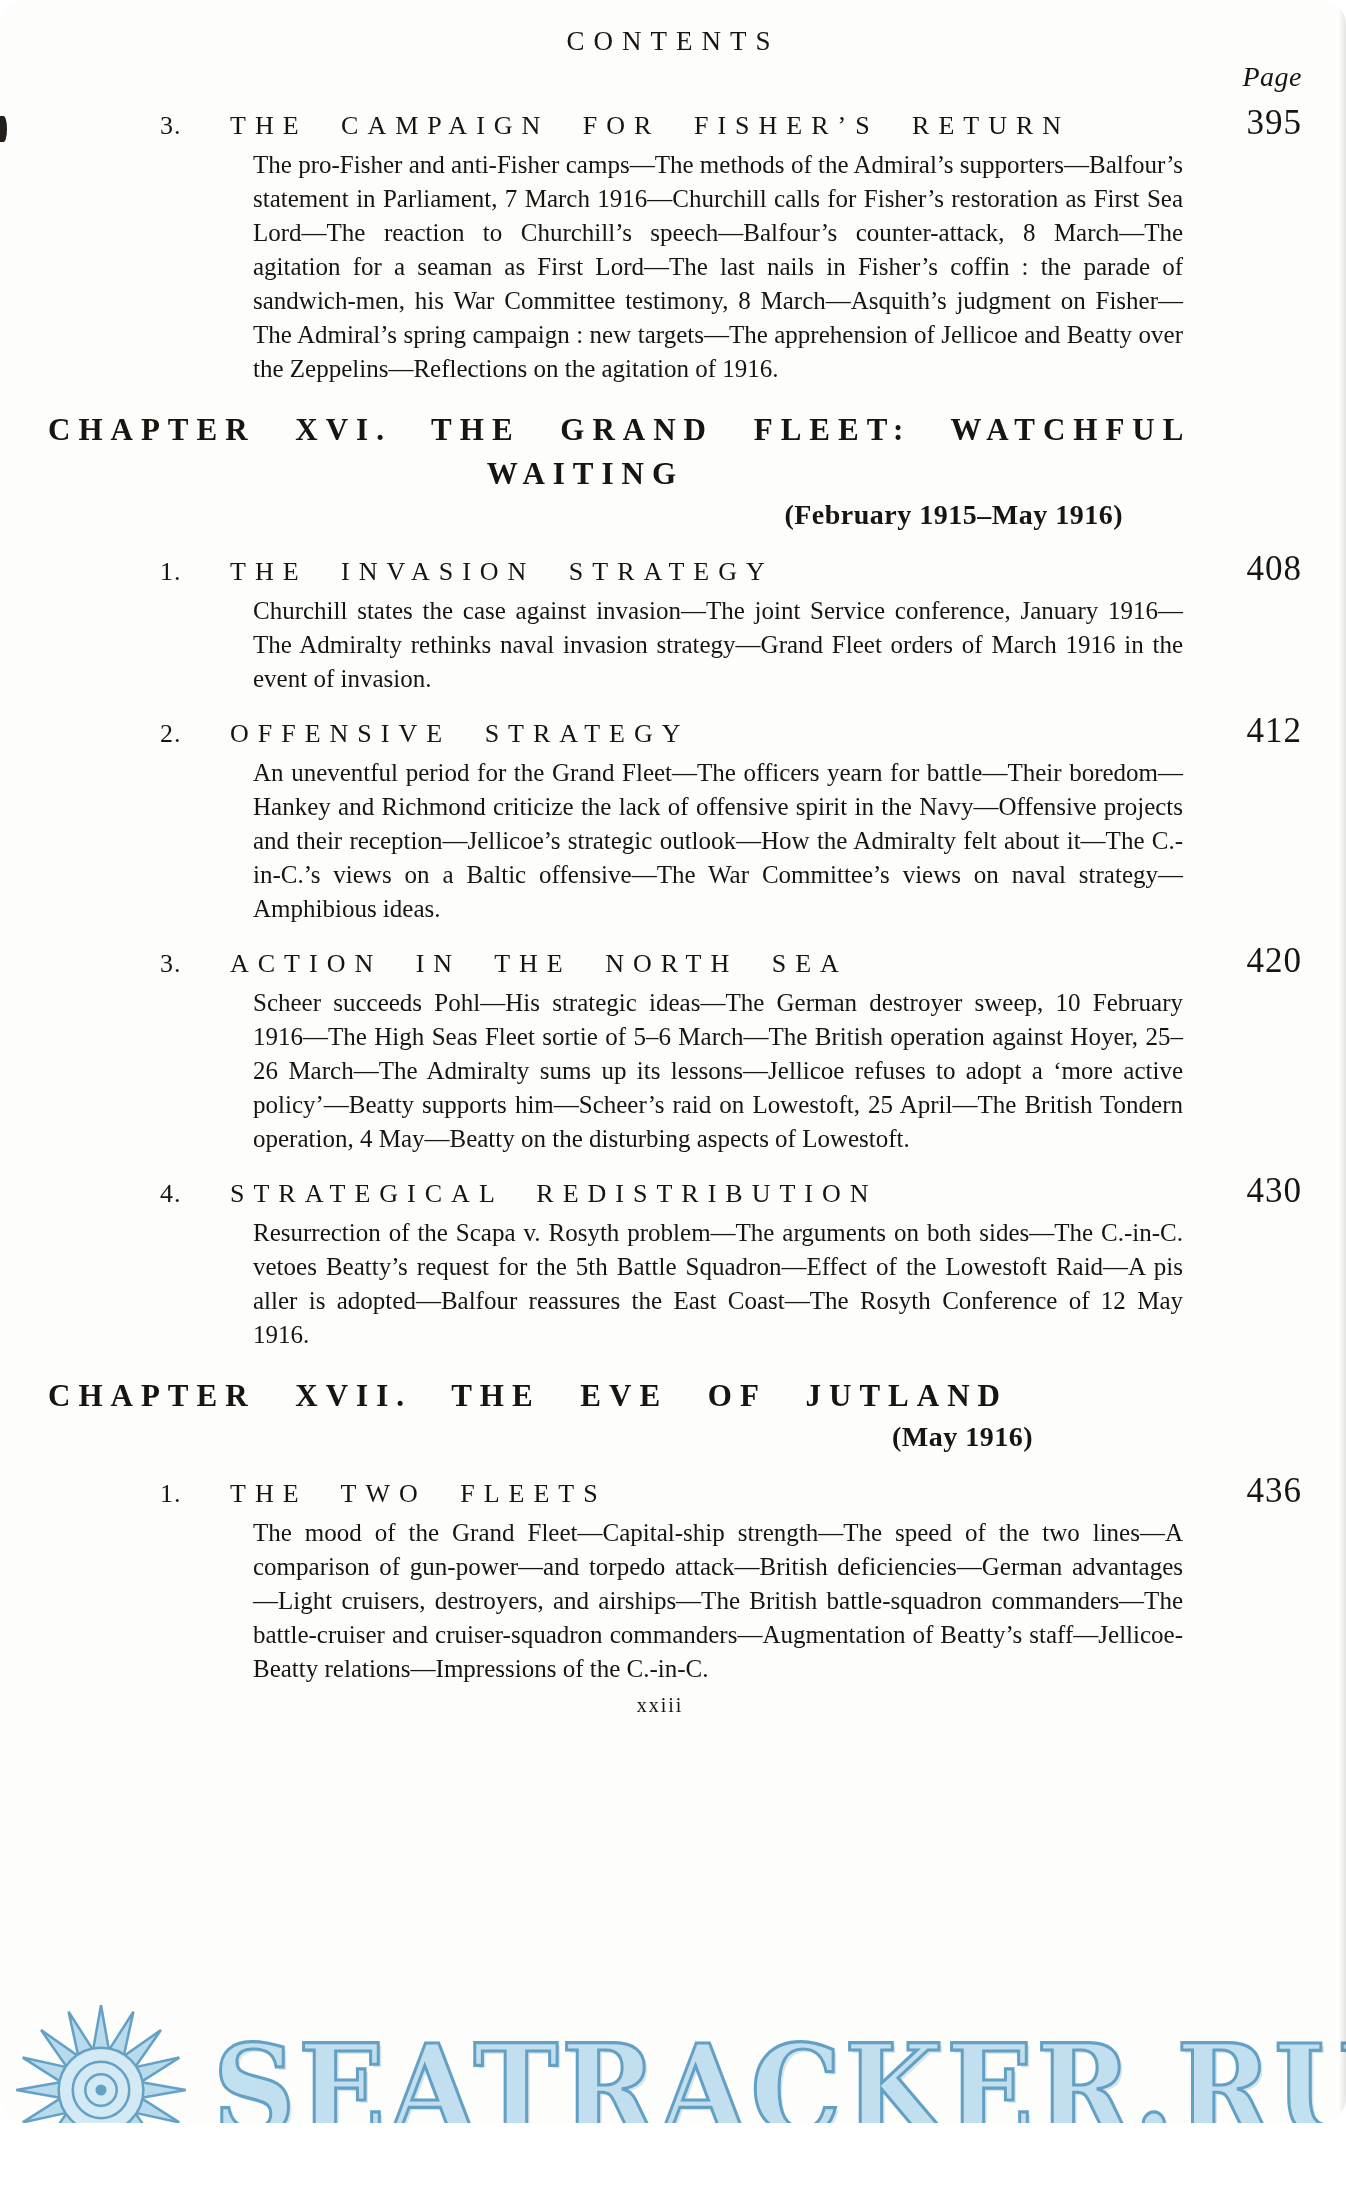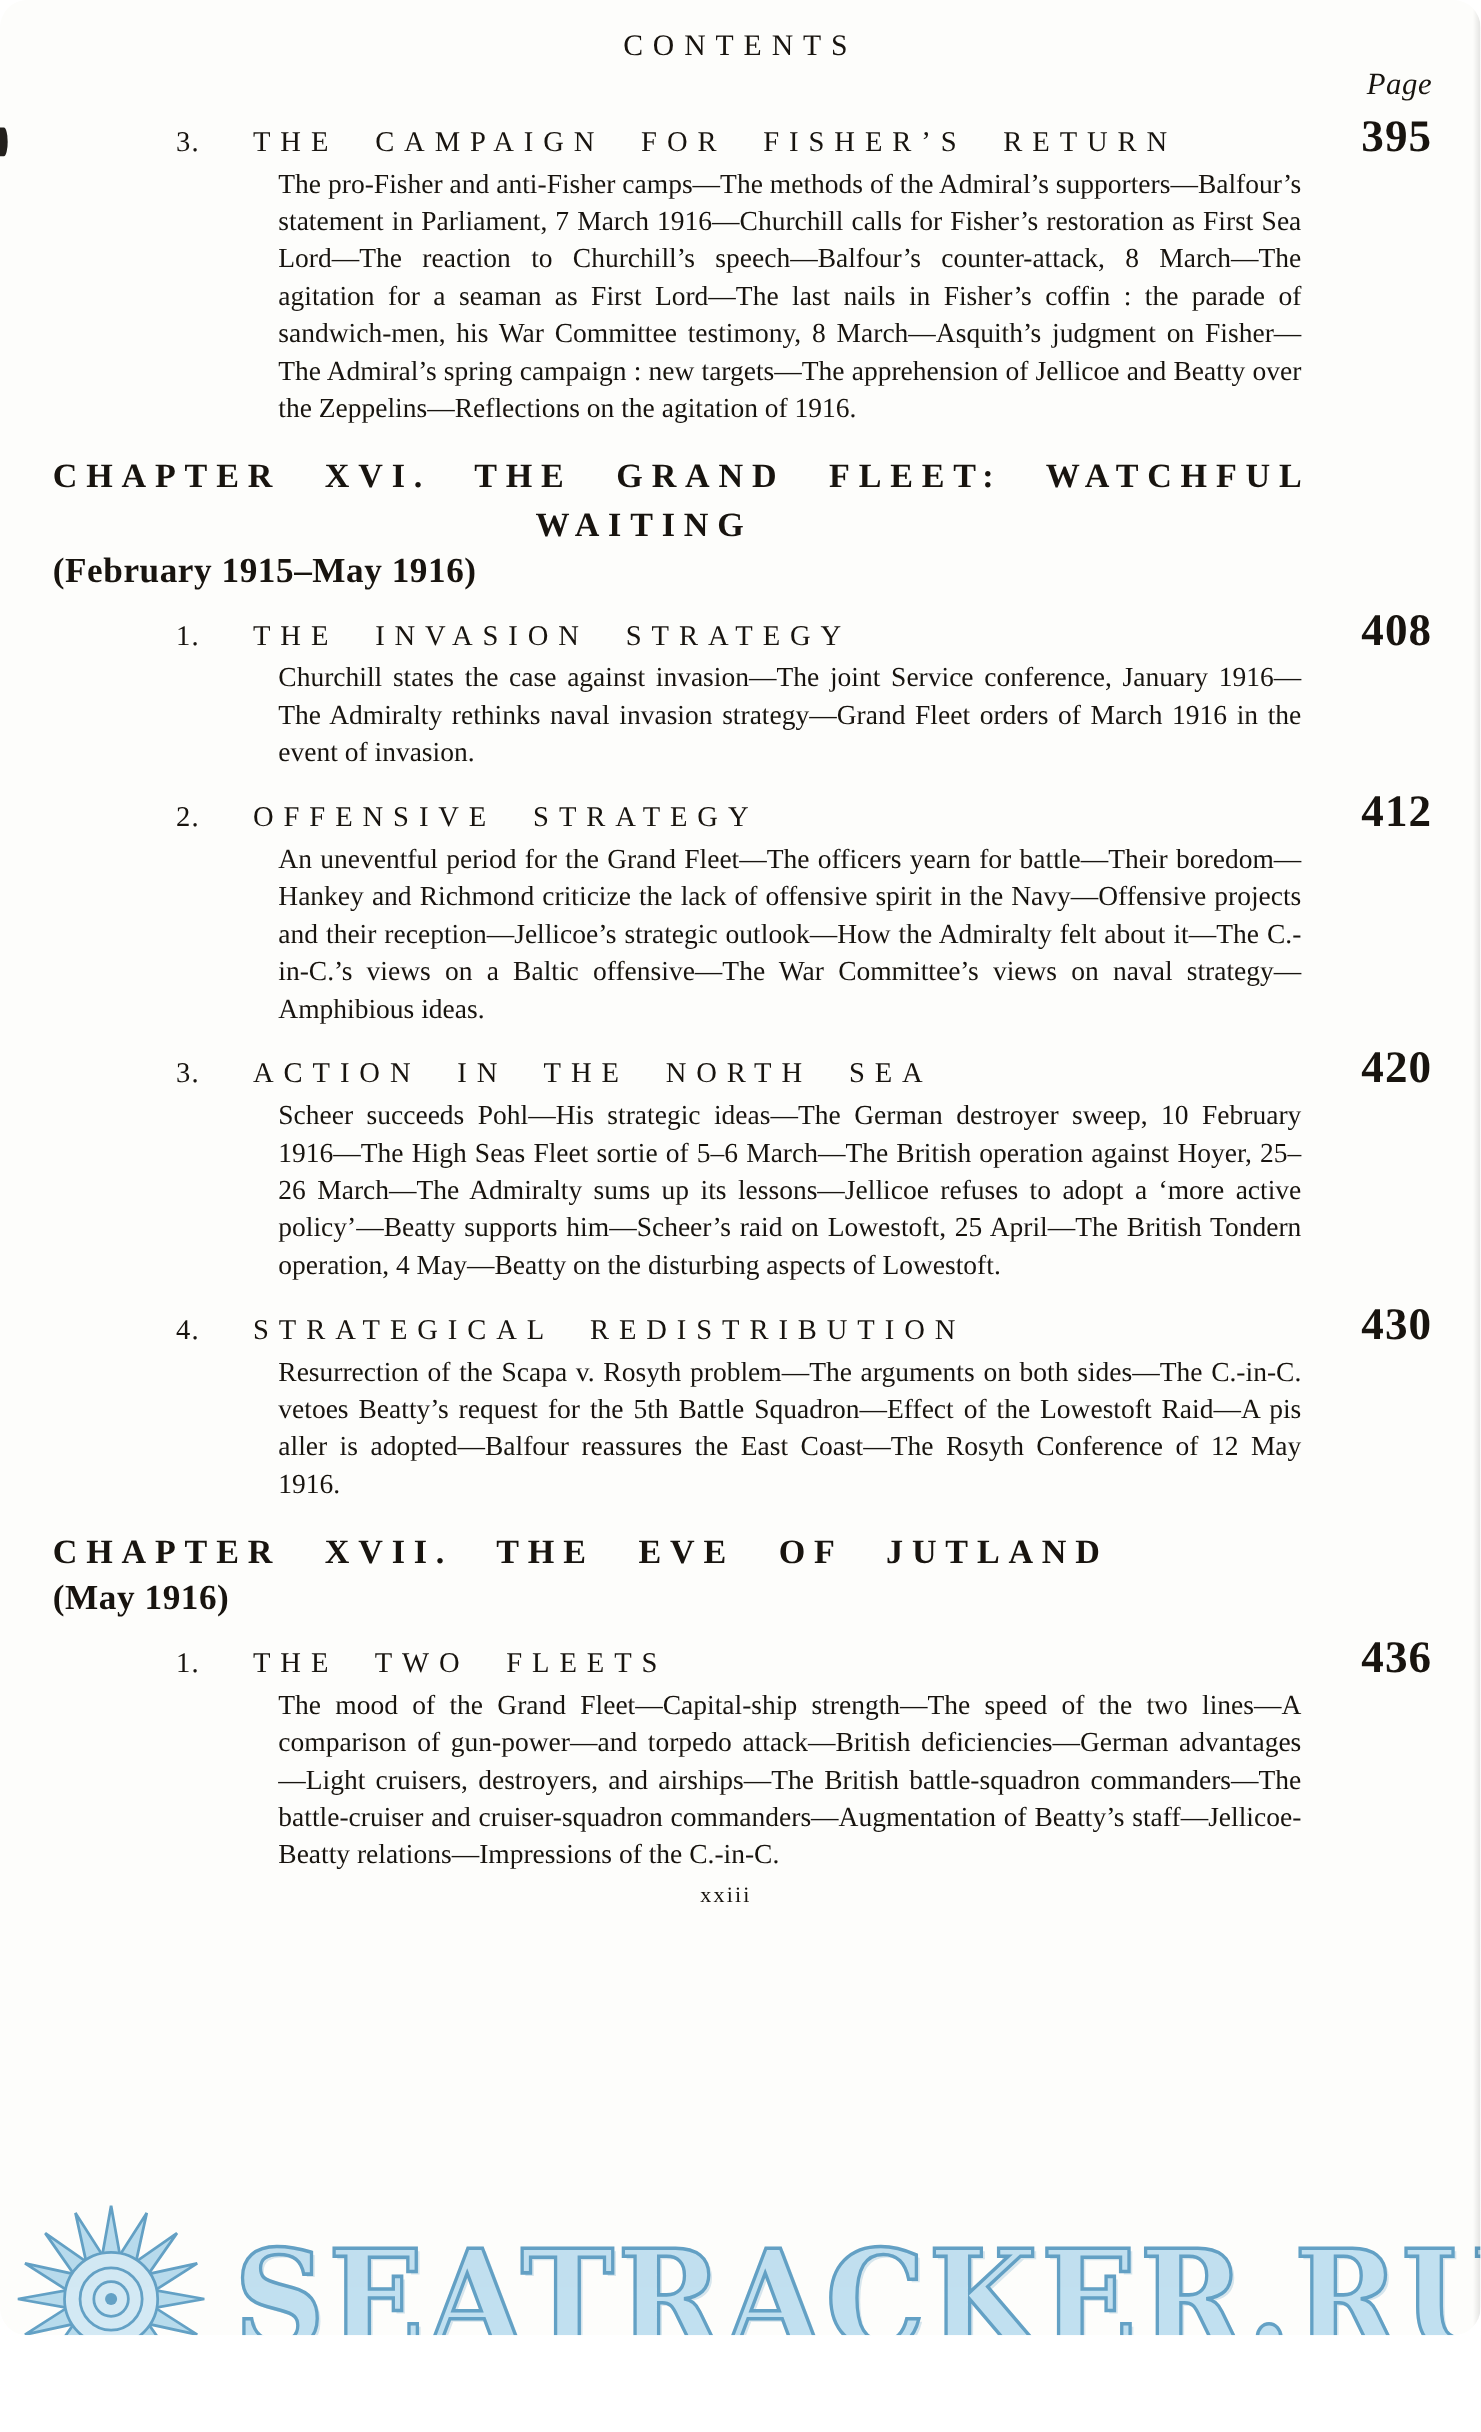--- a/index.html
+++ b/index.html
@@ -49,34 +49,34 @@
   .entry { margin-top: 16px; }
   .entry.first { margin-top: 12px; }
   .entry-head {
     display: flex;
     align-items: baseline;
     font-size: 26px;
     line-height: 38px;
   }
   .entry-num { flex: none; width: 70px; letter-spacing: 1px; }
   .entry-title { flex: 1 1 auto; letter-spacing: 9px; word-spacing: 18px; white-space: nowrap; overflow: hidden; }
-  .entry-page { flex: none; font-size: 41px; letter-spacing: 1px; font-weight: bold; }
+  .entry-page { flex: none; font-size: 35px; letter-spacing: 1px; }
   .entry-body {
     margin: 3px 16px 0 93px;
     width: 930px;
     text-align: justify;
     font-size: 25px;
     line-height: 34px;
   }
   .chapter { margin-top: 22px; font-size: 31px; font-weight: bold; }
   .chapter-xvi  { margin-left: -112px; width: 1075px; }
   .chapter-xvii { margin-left: -112px; width: 985px; }
   .chapter-line   { letter-spacing: 8px; word-spacing: 24px; line-height: 44px; white-space: nowrap; }
   .chapter-center { text-align: center; letter-spacing: 8px; word-spacing: 24px; line-height: 44px; }
-  .chapter-date   { text-align: left; font-size: 32px; line-height: 38px; letter-spacing: 0.5px; }
+  .chapter-date   { text-align: right; font-size: 28px; line-height: 38px; letter-spacing: 0.5px; }
   .footer {
     margin-top: 8px;
     width: 1000px;
     text-align: center;
     font-size: 20px;
     letter-spacing: 2px;
   }
   .artifact {
     position: absolute;
     left: 0; top: 116px;

